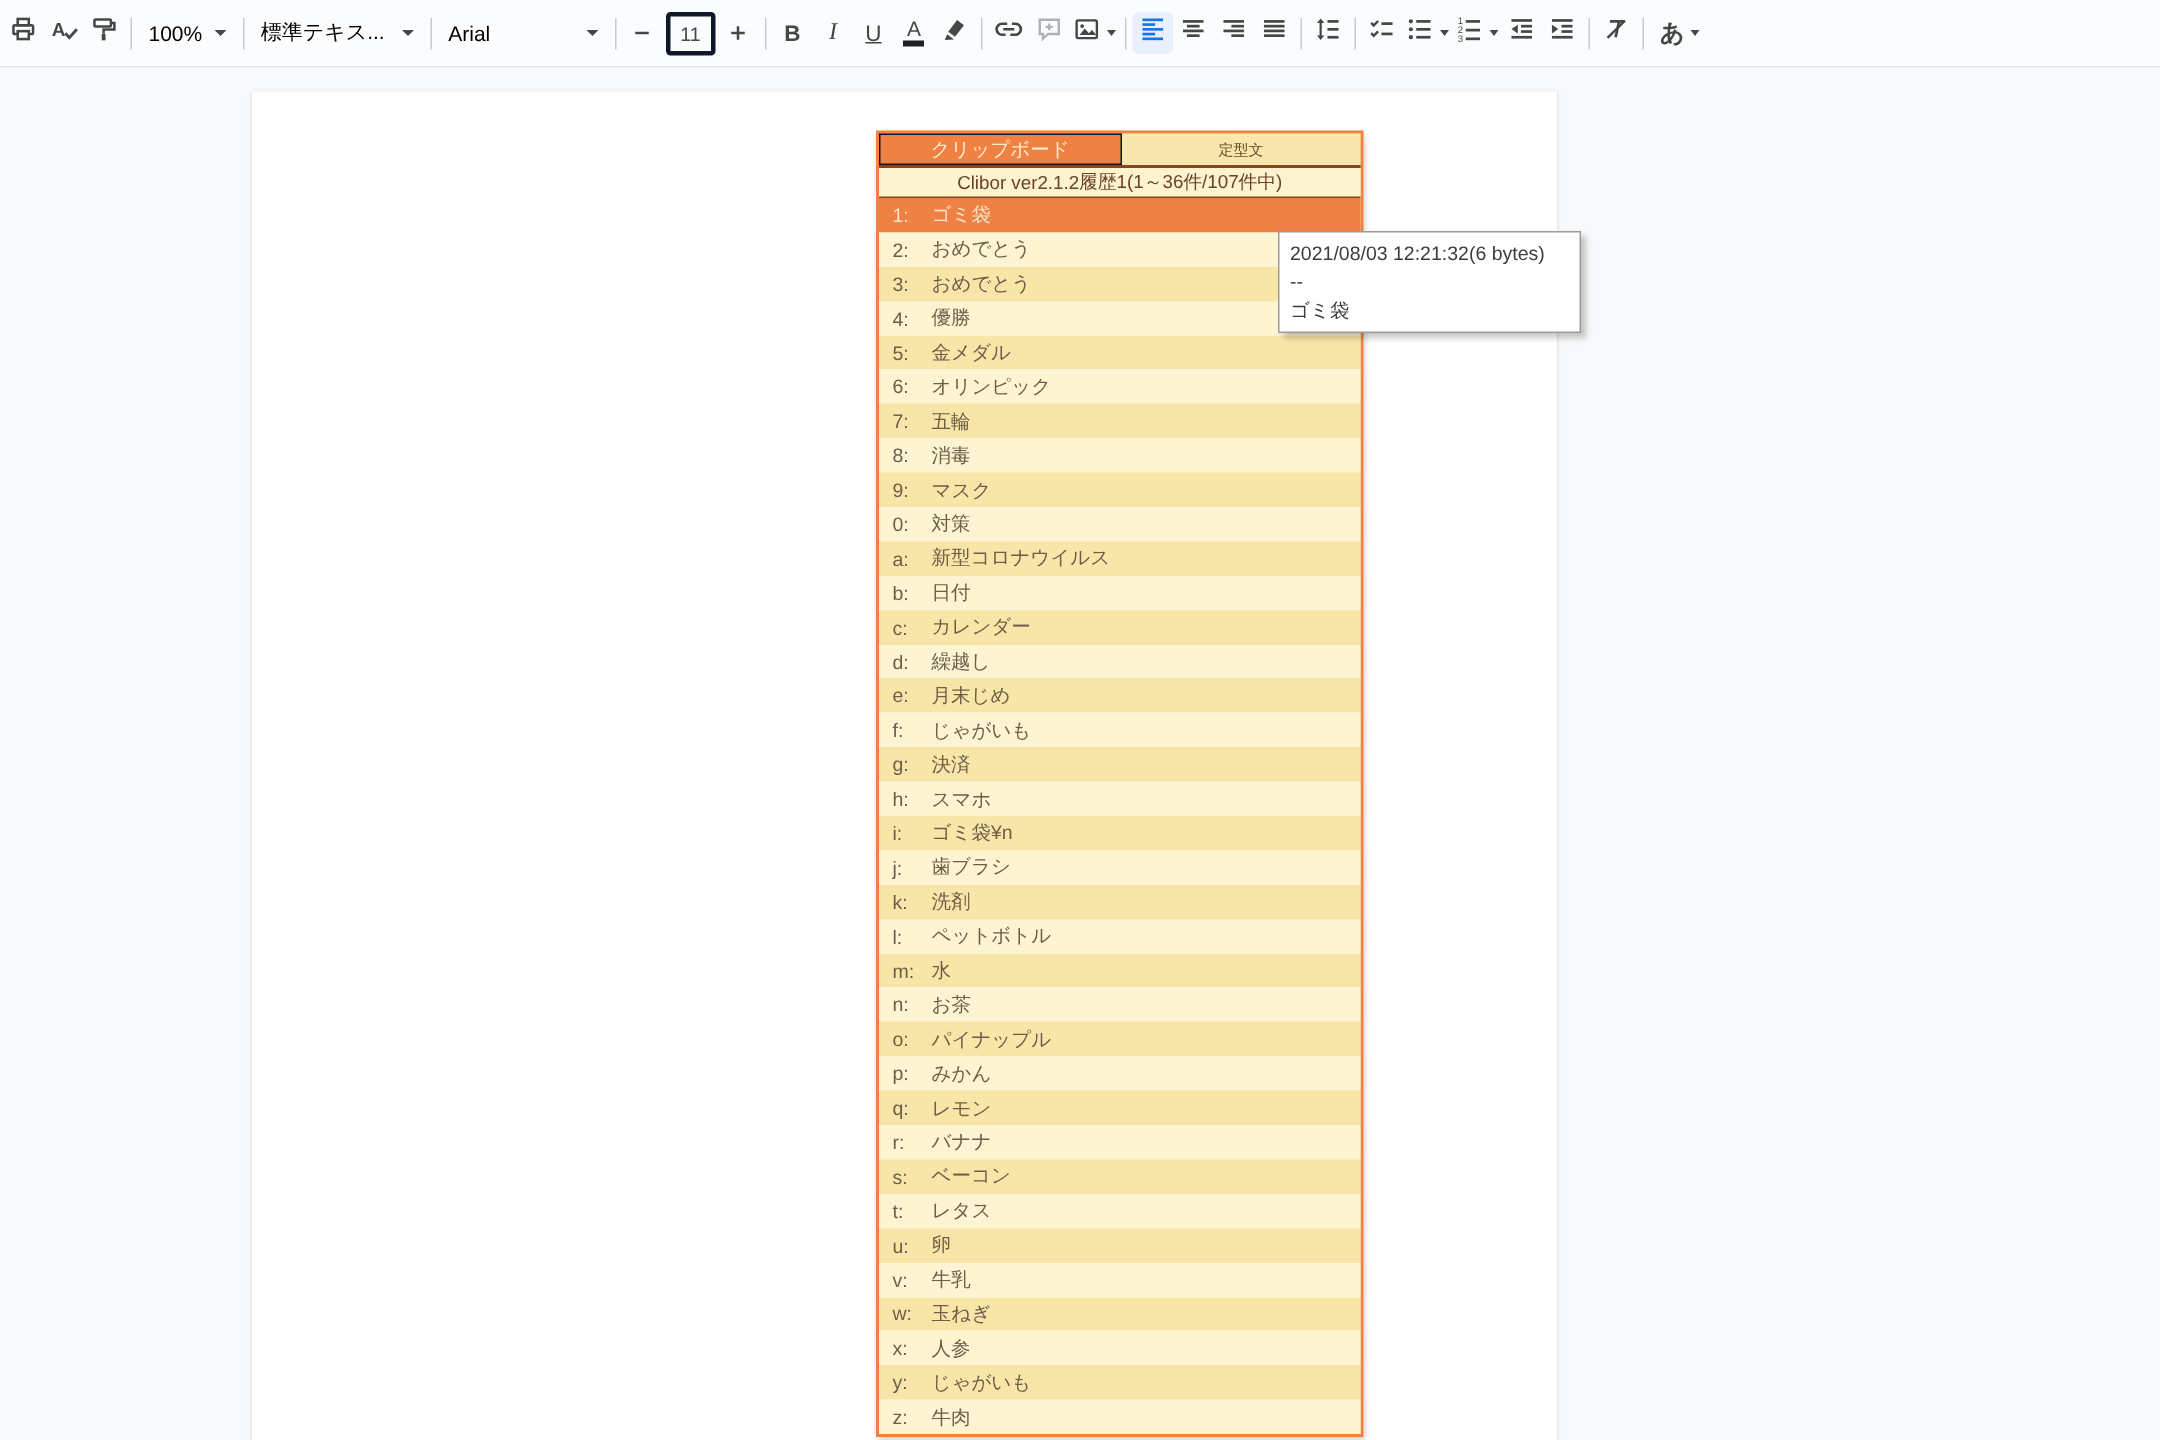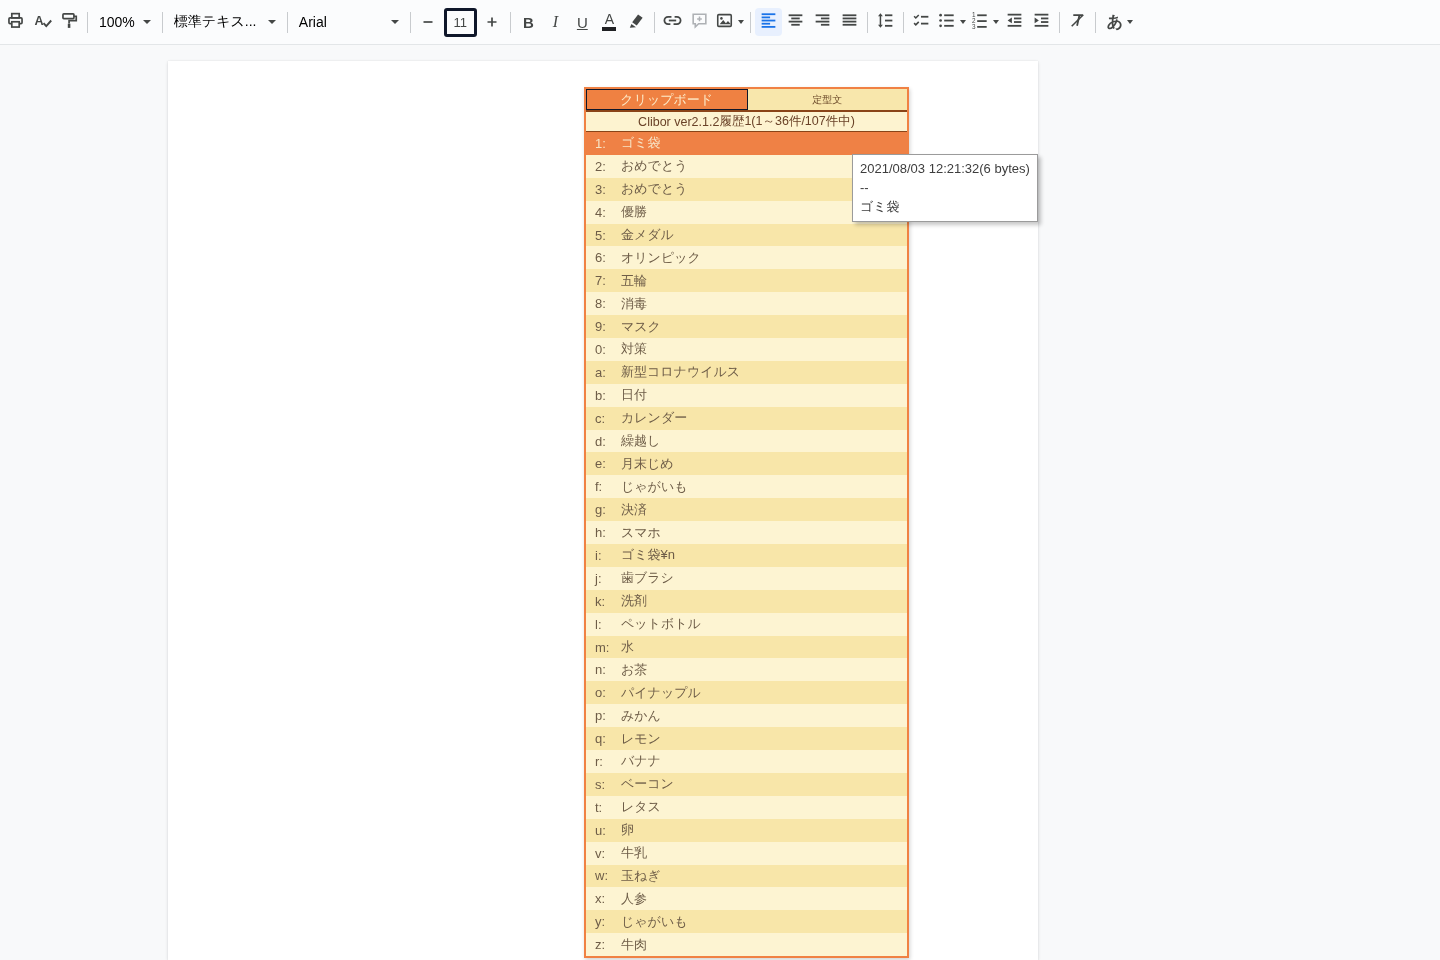--- a/index.html
+++ b/index.html
@@ -37,21 +37,21 @@
   .tab.off{background:#f8e7ac;color:#6b4a2a;font-size:10px;}
   .statusbar{height:19px;display:flex;align-items:center;justify-content:center;
     background:#fdf3d0;color:#6a4228;font-size:12.5px;padding:0 18px;border-bottom:1px solid #8a4418;}
   .list{display:block;}
   .row{height:22.9px;display:flex;align-items:center;font-size:13px;color:#6e5d48;cursor:pointer;}
   .row .key{width:26px;margin-left:9px;flex:0 0 26px;}
   .row.light{background:#fdf4d2;}
   .row.dark{background:#f8e6a9;}
   .row.selected{background:#ef8145;color:#f7e4c6;}
   
-  .tooltip{position:absolute;left:852px;top:154px;width:186px;background:#ffffff;
+  .tooltip{position:absolute;left:852px;top:154px;width:202px;background:#ffffff;
     border:1px solid #9b9b9b;box-shadow:3px 3px 4px rgba(0,0,0,.22);box-sizing:border-box;
     font-size:13px;color:#3d3d3d;line-height:19px;padding:4px 7px 5px 7px;z-index:5;}
 </style>
 </head>
 <body>
 
 <div class="toolbar">
 
   <div class="tbtn">
     <span>

